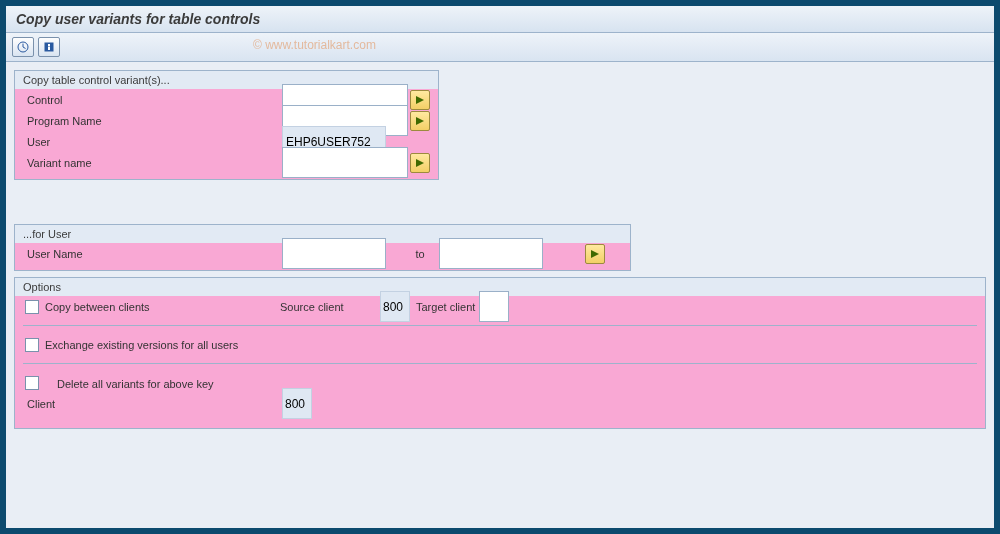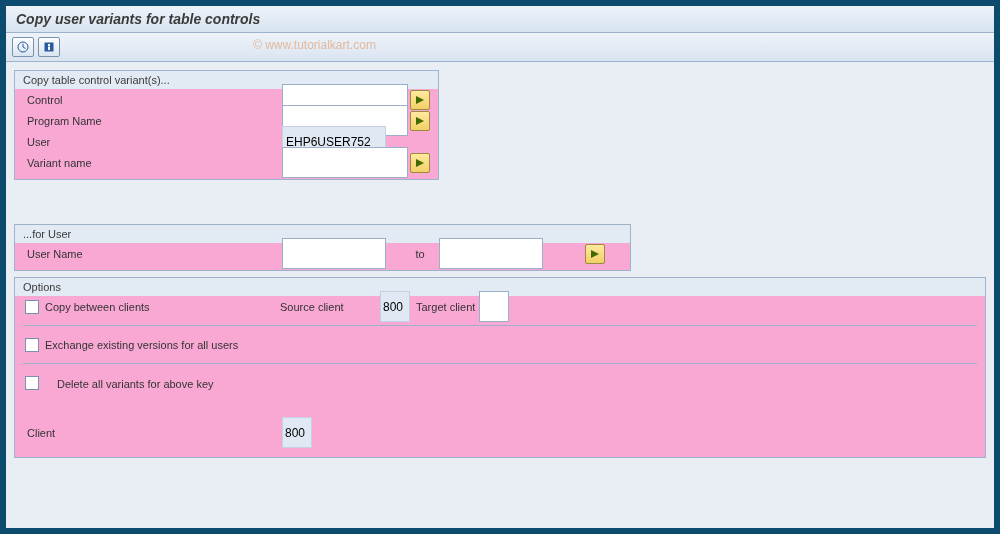--- a/index.html
+++ b/index.html
@@ -259,21 +259,21 @@
         </div>
 
         <div class="sep"></div>
 
         <div class="row">
           <div style="display:flex;align-items:flex-end;padding-left:2px;gap:12px;">
             <div class="chk"></div>
             <span>Delete all variants for above key</span>
           </div>
         </div>
-        <div class="row" style="margin-bottom:8px;margin-top:29px;">
+        <div class="row" style="margin-bottom:8px;">
           <div class="label">Client</div>
           <input class="sap-input small readonly" readonly="" value="800" style="">
         </div>
 
       </div>
     </div>
 
   </div>
 </div>
 

